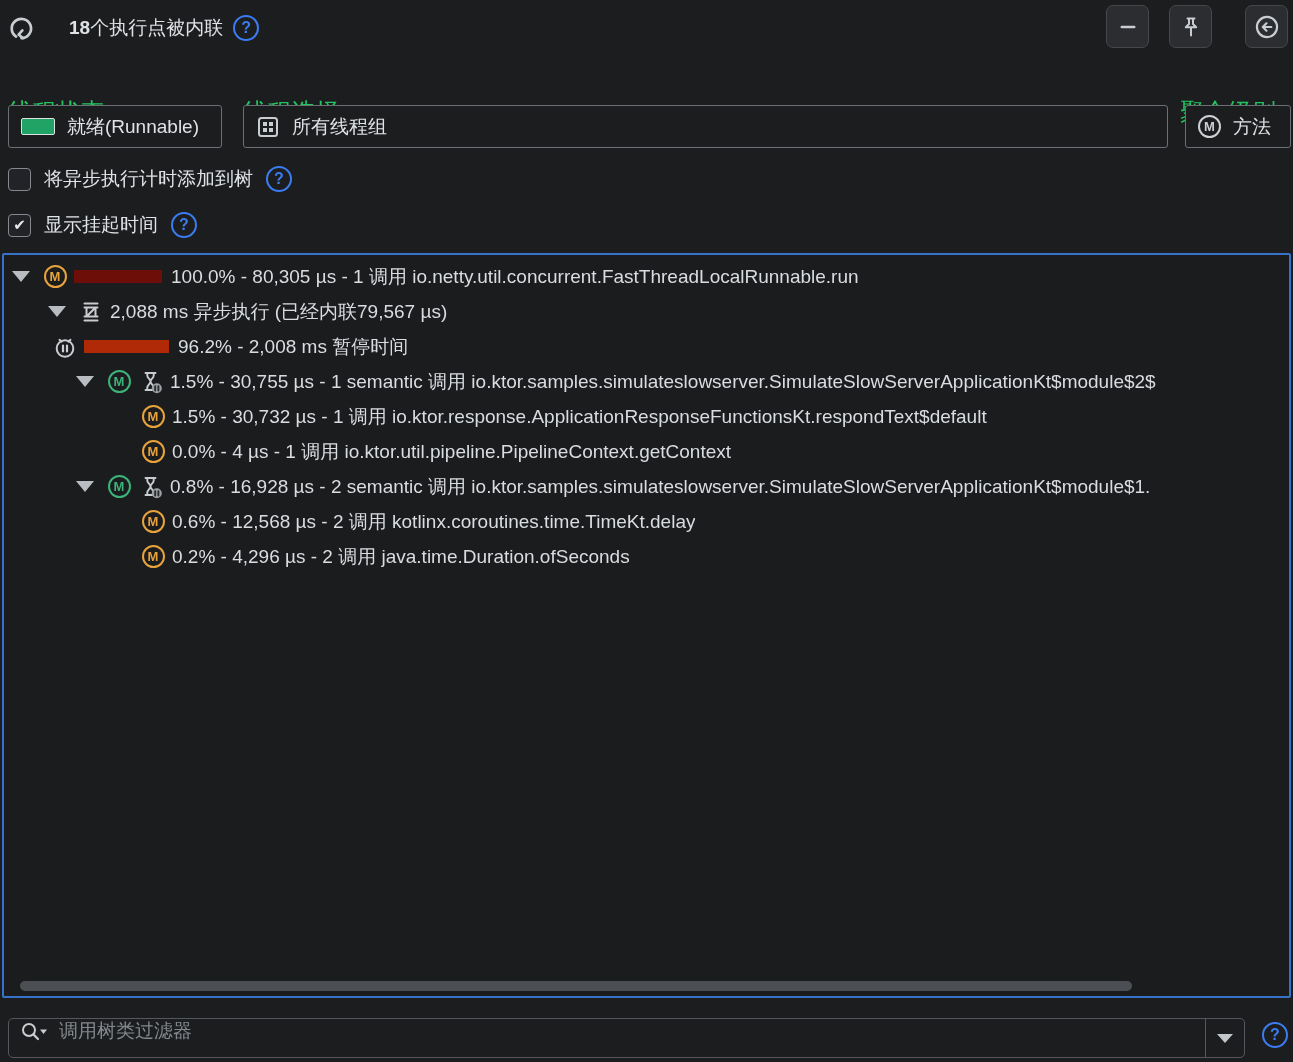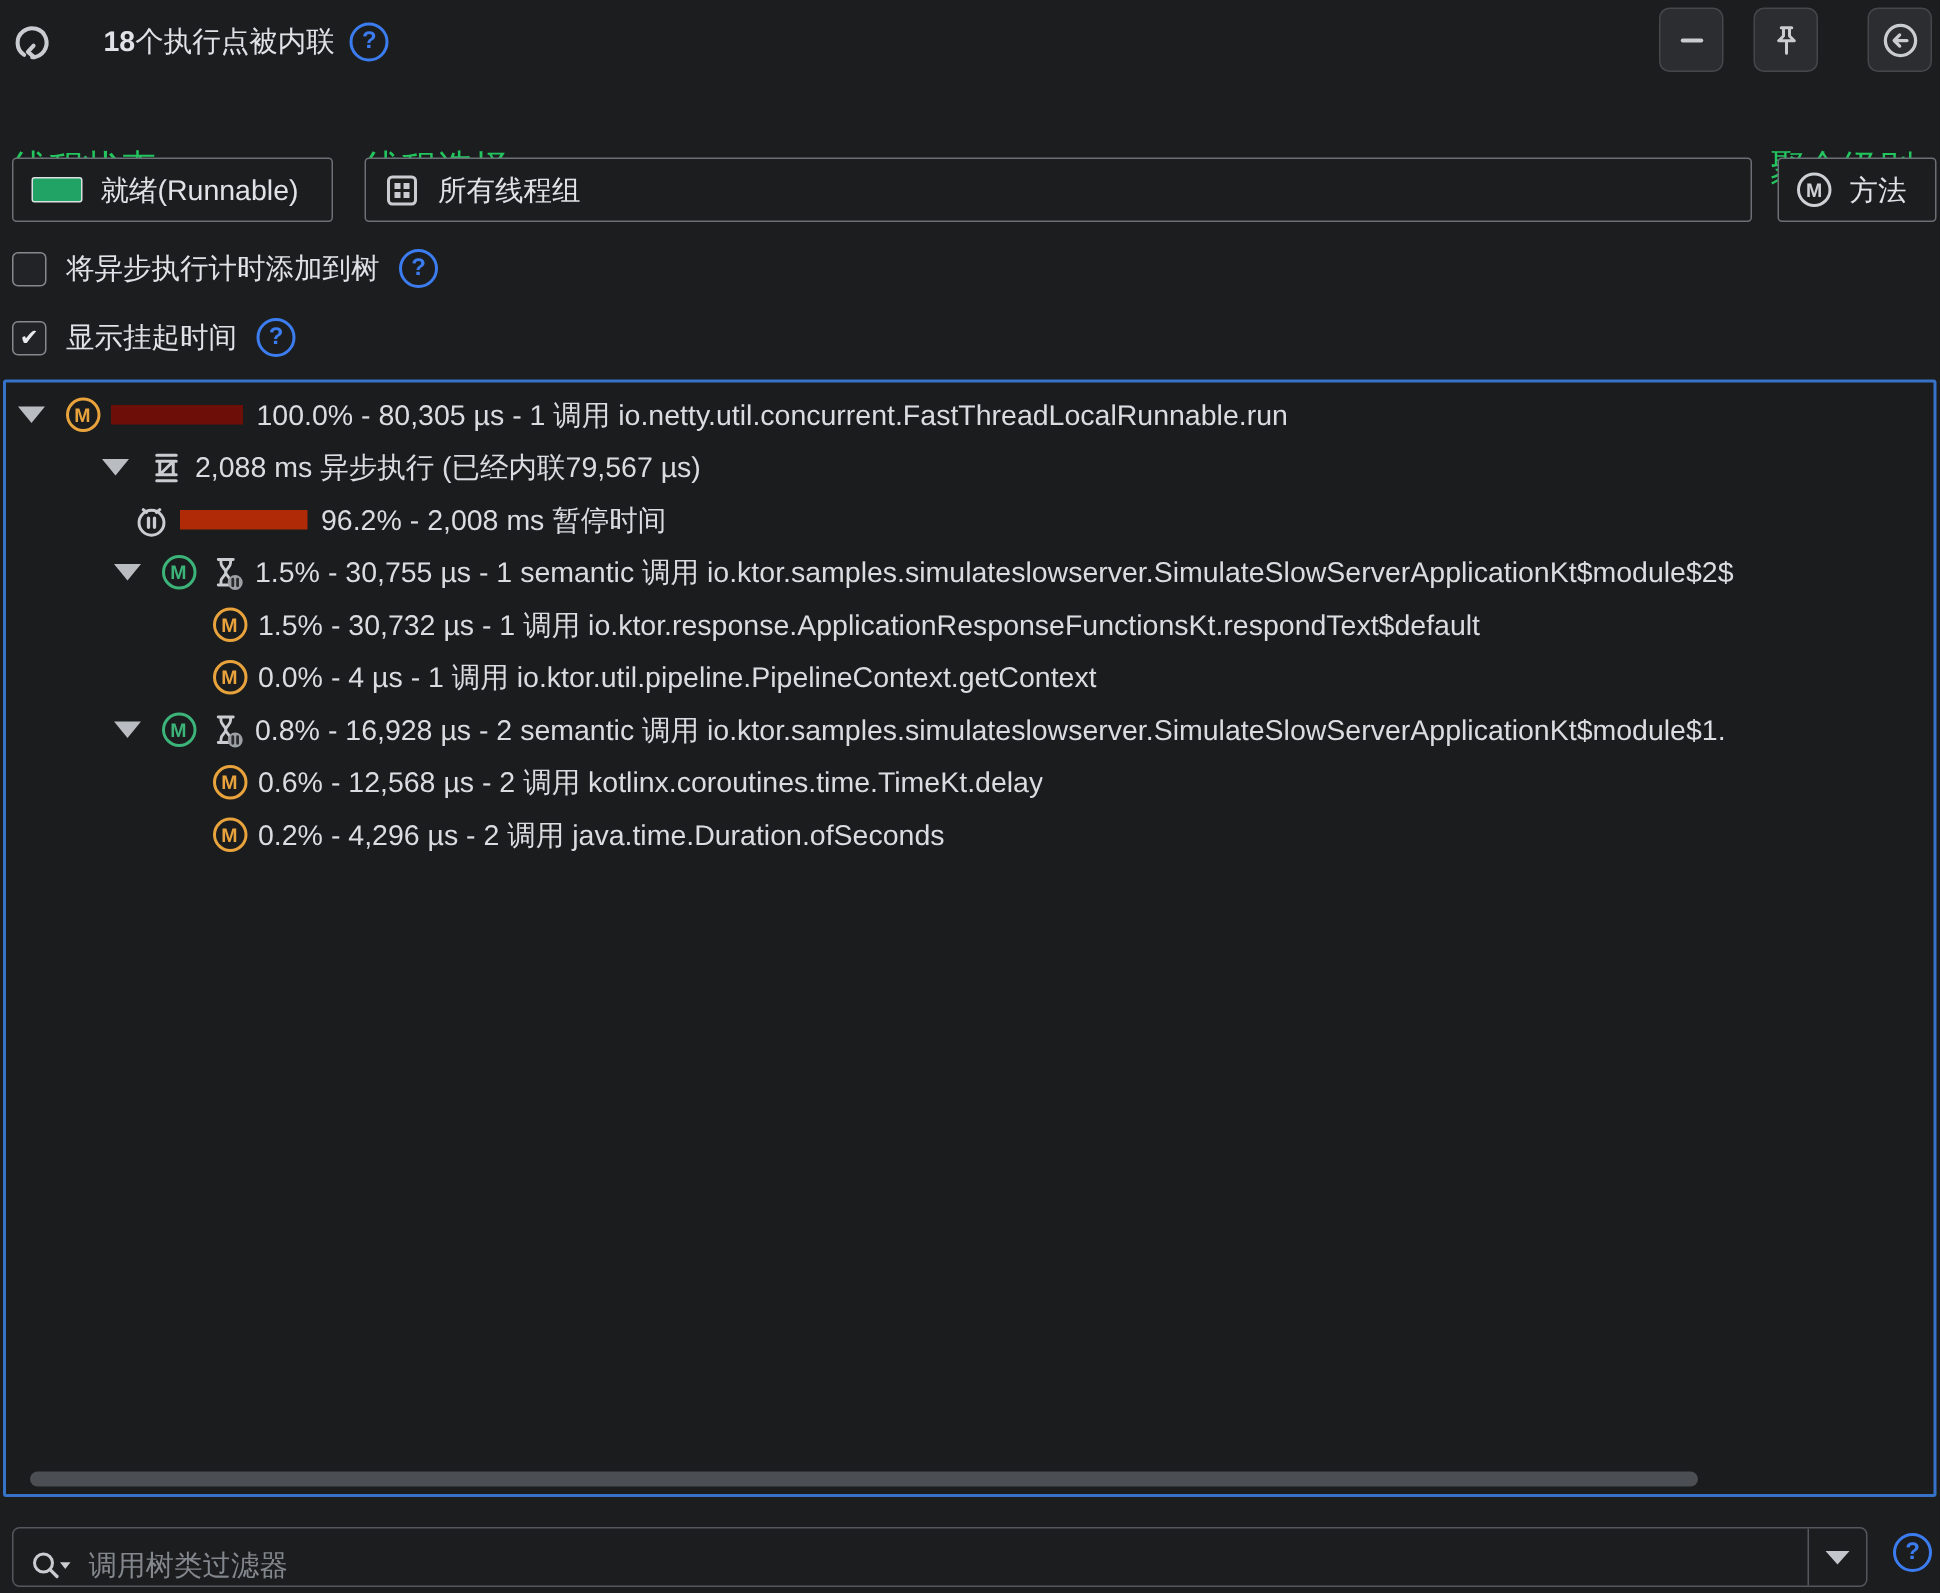--- a/index.html
+++ b/index.html
@@ -49,21 +49,21 @@
     border-top:11px solid #b9bdc1;}
   .ticon{width:26px;height:26px;flex:none;margin-right:6px;display:inline-flex;align-items:center;justify-content:center;}
   .bar{height:13px;flex:none;margin-right:9px;}
   .rowtext{overflow:hidden;}
   .hscroll{position:absolute;left:16px;bottom:5px;width:1112px;height:10px;border-radius:5px;background:#4b4e52;}
 
   
   .footer{top:1018px;left:8px;height:40px;display:flex;align-items:center;}
   .combo{width:1237px;height:40px;border:1px solid #54575d;border-radius:5px;box-sizing:border-box;
     display:flex;align-items:stretch;background:#1c1d1f;}
-  .combo-main{flex:1;display:flex;align-items:flex-end;gap:8px;padding:0 10px;}
+  .combo-main{flex:1;display:flex;align-items:flex-start;gap:8px;padding:0 10px;}
   .combo-main input{flex:1;background:transparent;border:none;outline:none;color:#dfe2e6;font-size:19px;
     font-family:inherit;}
   .combo-main input::placeholder{color:#83888e;}
   .combo-arrow{width:38px;border-left:1px solid #54575d;display:flex;align-items:center;justify-content:center;}
   .combo-arrow::after{content:"";width:0;height:0;border-left:8px solid transparent;border-right:8px solid transparent;
     border-top:9px solid #c3c6ca;}
   .footer-help{top:1022px;left:1262px;}
   svg{display:block;}
 </style>
 </head>
@@ -146,30 +146,30 @@
   <div class="abs panel">
     <div class="tree" id="tree">
         <div class="tree-row" style="padding-left: 8px;">
           <span class="expander"></span>
           <span class="ticon">
             <span class="mcirc orange">M</span>
           </span>
           <span class="bar" style="width: 88px; background: rgb(110, 14, 9);"></span>
           <span class="rowtext">100.0% - 80,305 µs - 1 调用 io.netty.util.concurrent.FastThreadLocalRunnable.run</span>
         </div>
-        <div class="tree-row" style="padding-left: 64px;">
+        <div class="tree-row" style="padding-left: 44px;">
           <span class="expander"></span>
           <span class="ticon">
             <svg width="26" height="26" viewBox="0 0 25 26">
               <path d="M6 4.5h13M6 8.5h13M6 17.5h13M6 21.5h13M8 8.5v9M17 8.5v9M17 8.5 8 17.5" fill="none" stroke="#c9ccd0" stroke-width="2" stroke-linecap="round"></path>
             </svg>
           </span>
           <span class="rowtext">2,088 ms 异步执行 (已经内联79,567 µs)</span>
         </div>
-        <div class="tree-row" style="padding-left: 84px;">
+        <div class="tree-row" style="padding-left: 48px;">
           <span class="ticon">
             <svg width="26" height="26" viewBox="0 0 26 26">
               <circle cx="13" cy="14.5" r="8.3" fill="none" stroke="#c9ccd0" stroke-width="2"></circle>
               <path d="M11 11.5v6M15 11.5v6" stroke="#c9ccd0" stroke-width="2.2" stroke-linecap="round"></path>
               <path d="M7.5 5.8 9.6 7.6M18.5 5.8 16.4 7.6" stroke="#c9ccd0" stroke-width="2" stroke-linecap="round"></path>
             </svg>
           </span>
           <span class="bar" style="width: 85px; background: rgb(176, 42, 7);"></span>
           <span class="rowtext">96.2% - 2,008 ms 暂停时间</span>
         </div>

